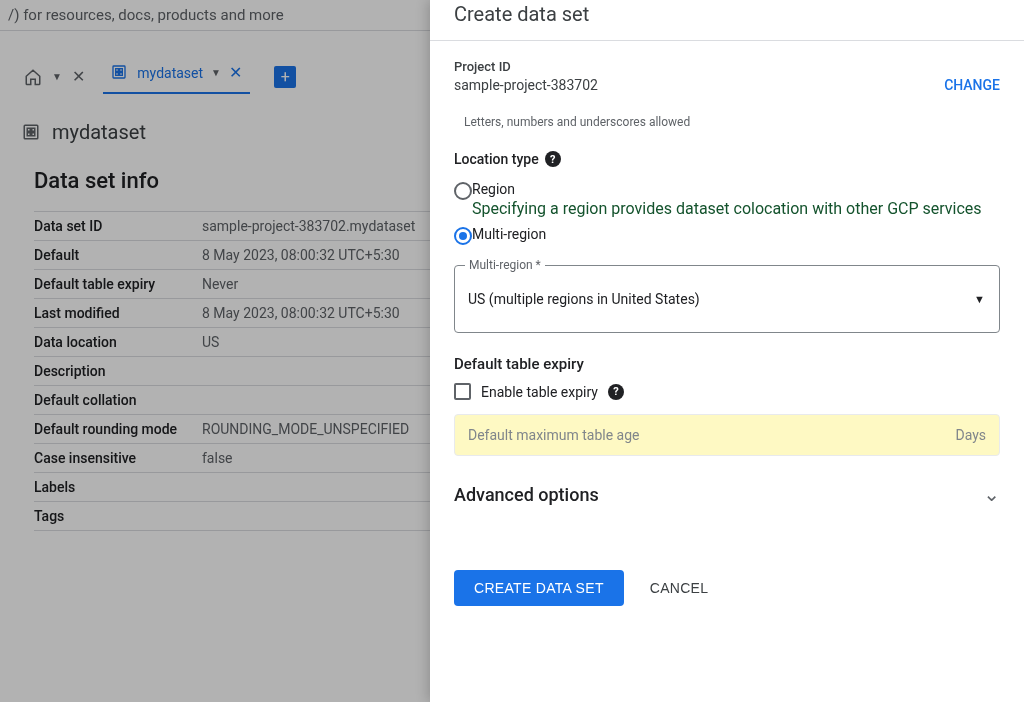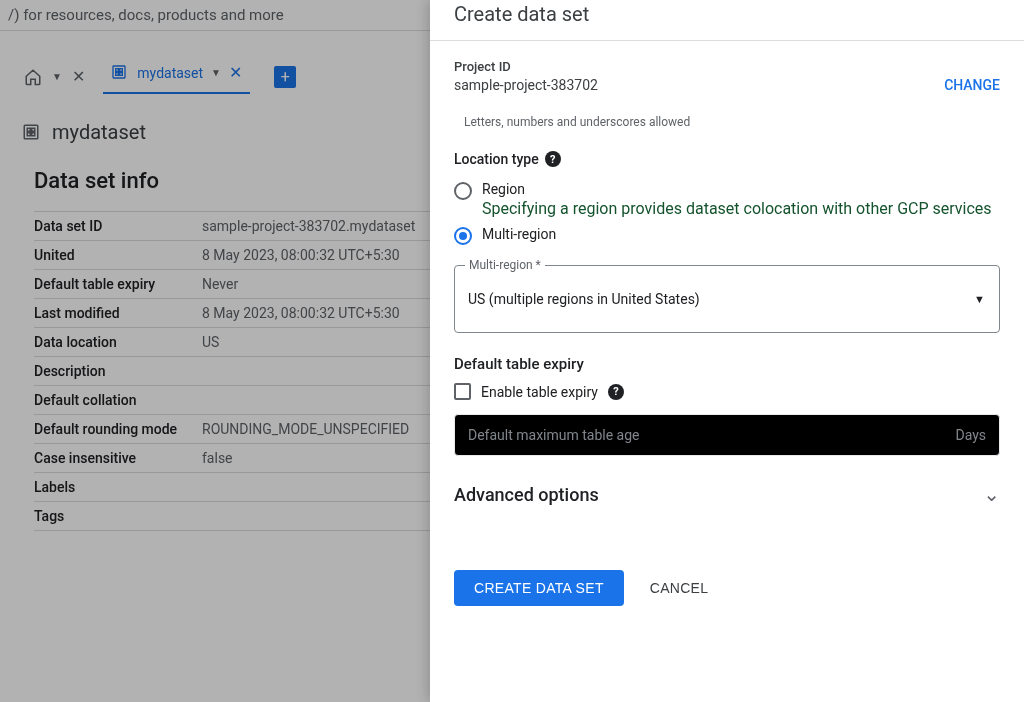--- a/index.html
+++ b/index.html
@@ -42,38 +42,38 @@
 .change-link { color: #1a73e8; font-size: 14px; font-weight: 500; cursor: pointer; }
 
 .text-input { width: 100%; border: 1px solid #80868b; border-radius: 4px; padding: 12px 13px; font-size: 14px; color: #5f6368; }
 .placeholder-label { font-size: 14px; color: #5f6368; }
 .placeholder-label .req { color: #d93025; }
 .hint { font-size: 12px; color: #5f6368; margin: 0 0 0 10px; }
 
 .sec-label { font-size: 14px; font-weight: 500; color: #202124; display: flex; align-items: flex-start; gap: 6px; margin-bottom: 10px; }
 .help-dot { width: 16px; height: 16px; border-radius: 50%; background: #202124; color: #fff; font-size: 11px; font-weight: 700; display: inline-flex; align-items: center; justify-content: center; }
 
-.radio-row { display: flex; align-items: flex-start; gap: 10px; padding: 4px 0; }
+.radio-row { display: flex; align-items: flex-start; gap: 0; padding: 4px 0; }
 .radio-outer { width: 18px; height: 18px; border: 2px solid #5f6368; border-radius: 50%; margin-top: 1px; position: relative; flex-shrink: 0; }
 .radio-outer.sel { border-color: #1a73e8; }
 .radio-outer.sel::after { content: ""; position: absolute; inset: 3px; background: #1a73e8; border-radius: 50%; }
 .radio-text .t { font-size: 14px; color: #202124; }
 .radio-text .d { font-size: 16px; color: #14532d; margin-top: 2px; }
 
 .select-box { position: relative; border: 1px solid #80868b; border-radius: 4px; padding: 25px 13px; margin-top: 16px; }
 .select-legend { position: absolute; top: -8px; left: 10px; background: #fff; padding: 0 4px; font-size: 12px; color: #5f6368; }
 .select-val { font-size: 14px; color: #202124; }
 .select-arrow { position: absolute; right: 14px; top: 50%; transform: translateY(-50%); font-size: 11px; color: #202124; }
 
 .sec-heading { font-size: 15px; font-weight: 500; color: #202124; margin: 22px 0 10px; }
 .chk-row { display: flex; align-items: center; gap: 10px; }
 .chk-box { width: 17px; height: 17px; border: 2px solid #5f6368; border-radius: 2px; }
 .chk-label { font-size: 14px; color: #202124; }
 
-.disabled-input { background: #000000; border: 1px solid #e8eaed; border-radius: 4px; padding: 12px 13px; display: flex; justify-content: space-between; font-size: 14px; color: #80868b; margin-top: 14px; }
+.disabled-input { background: #fef9c3; border: 1px solid #e8eaed; border-radius: 4px; padding: 12px 13px; display: flex; justify-content: space-between; font-size: 14px; color: #80868b; margin-top: 14px; }
 
 .adv-row { display: flex; justify-content: space-between; align-items: center; margin-top: 26px; cursor: pointer; }
 .adv-title { font-size: 18px; font-weight: 500; color: #202124; }
 .adv-chev { font-size: 20px; color: #5f6368; }
 
 .actions { display: flex; gap: 26px; align-items: center; margin-top: 64px; }
 .btn-primary { background: #1a73e8; color: #fff; border: none; border-radius: 4px; padding: 10px 20px; font-size: 14px; font-weight: 500; letter-spacing: .3px; cursor: pointer; }
 .btn-flat { background: none; border: none; color: #3c4043; font-size: 14px; font-weight: 500; letter-spacing: .3px; cursor: pointer; }
 </style>
 </head>
@@ -128,21 +128,21 @@
     </div>
 
     <div class="info-heading">Data set info</div>
 
     <div class="info-table" id="info-table">
         <div class="info-row">
           <div class="info-k">Data set ID</div>
           <div class="info-v">sample-project-383702.mydataset</div>
         </div>
         <div class="info-row">
-          <div class="info-k">United</div>
+          <div class="info-k">Default</div>
           <div class="info-v">8 May 2023, 08:00:32 UTC+5:30</div>
         </div>
         <div class="info-row">
           <div class="info-k">Default table expiry</div>
           <div class="info-v">Never</div>
         </div>
         <div class="info-row">
           <div class="info-k">Last modified</div>
           <div class="info-v">8 May 2023, 08:00:32 UTC+5:30</div>
         </div>

